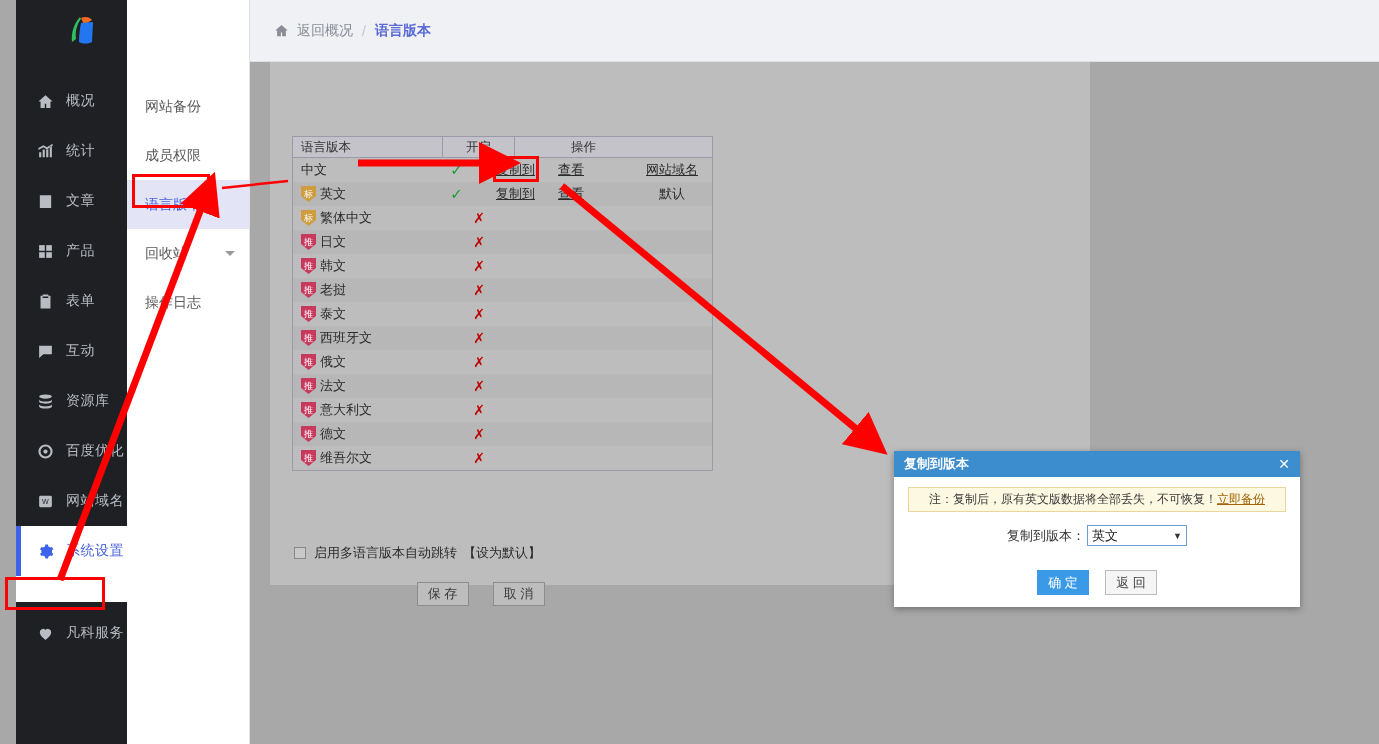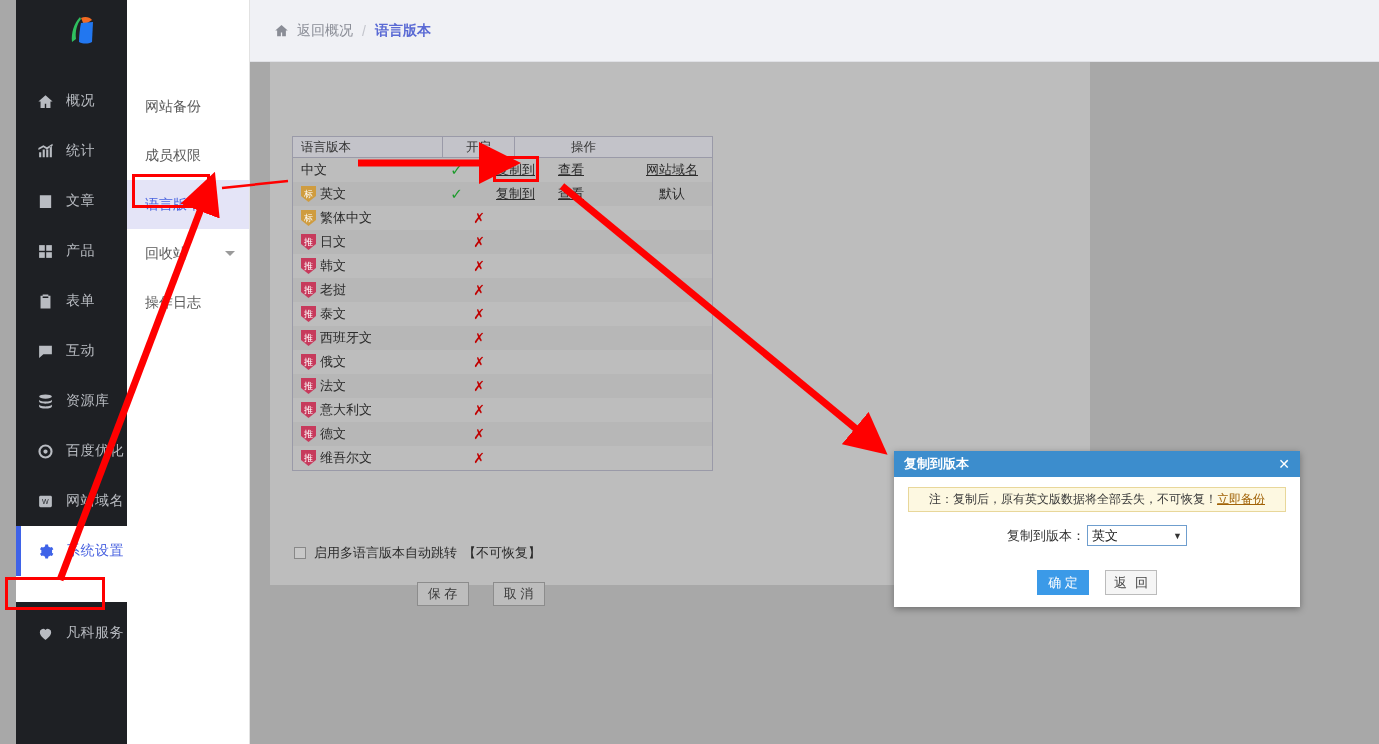--- a/index.html
+++ b/index.html
@@ -145,21 +145,21 @@
     display:flex; align-items:center; padding:0 4px; font-size:13px; color:#222;
     justify-content:space-between; cursor:pointer;
   }
   #modal-buttons{ margin-top:24px; display:flex; justify-content:center; gap:16px; }
   .btn-primary{
     width:52px;height:25px;background:#3b9ae8;color:#fff;font-size:13px;
     display:flex;align-items:center;justify-content:center;cursor:pointer;
   }
   .btn-secondary{
     width:52px;height:25px;background:#f5f5f5;border:1px solid #bbb;color:#444;font-size:13px;
-    display:flex;align-items:center;justify-content:center;cursor:pointer;font-family:Liberation Mono, monospace;
+    display:flex;align-items:center;justify-content:center;cursor:pointer;
   }
 
   
   #annotations{ position:absolute; left:0; top:0; width:1379px; height:744px; pointer-events:none; }
   .anno-box{ position:absolute; border:3px solid #f00; pointer-events:none; }
 </style>
 </head>
 <body>
 
 <div id="primary-sidebar">
@@ -448,21 +448,21 @@
               <span class="cross">✗</span>
             </div>
             <div class="td-op"></div>
           </div>
         </div>
     </div>
 
     <div id="autoredirect-row">
       <span class="cb"></span>
       <span>启用多语言版本自动跳转</span>
-      <span class="example-link">【不可恢复】</span>
+      <span class="example-link">【设为默认】</span>
     </div>
 
     <div id="form-buttons">
       <div class="gbtn">保 存</div>
       <div class="gbtn">取 消</div>
     </div>
   </div>
 </div>
 
 <div id="modal">

